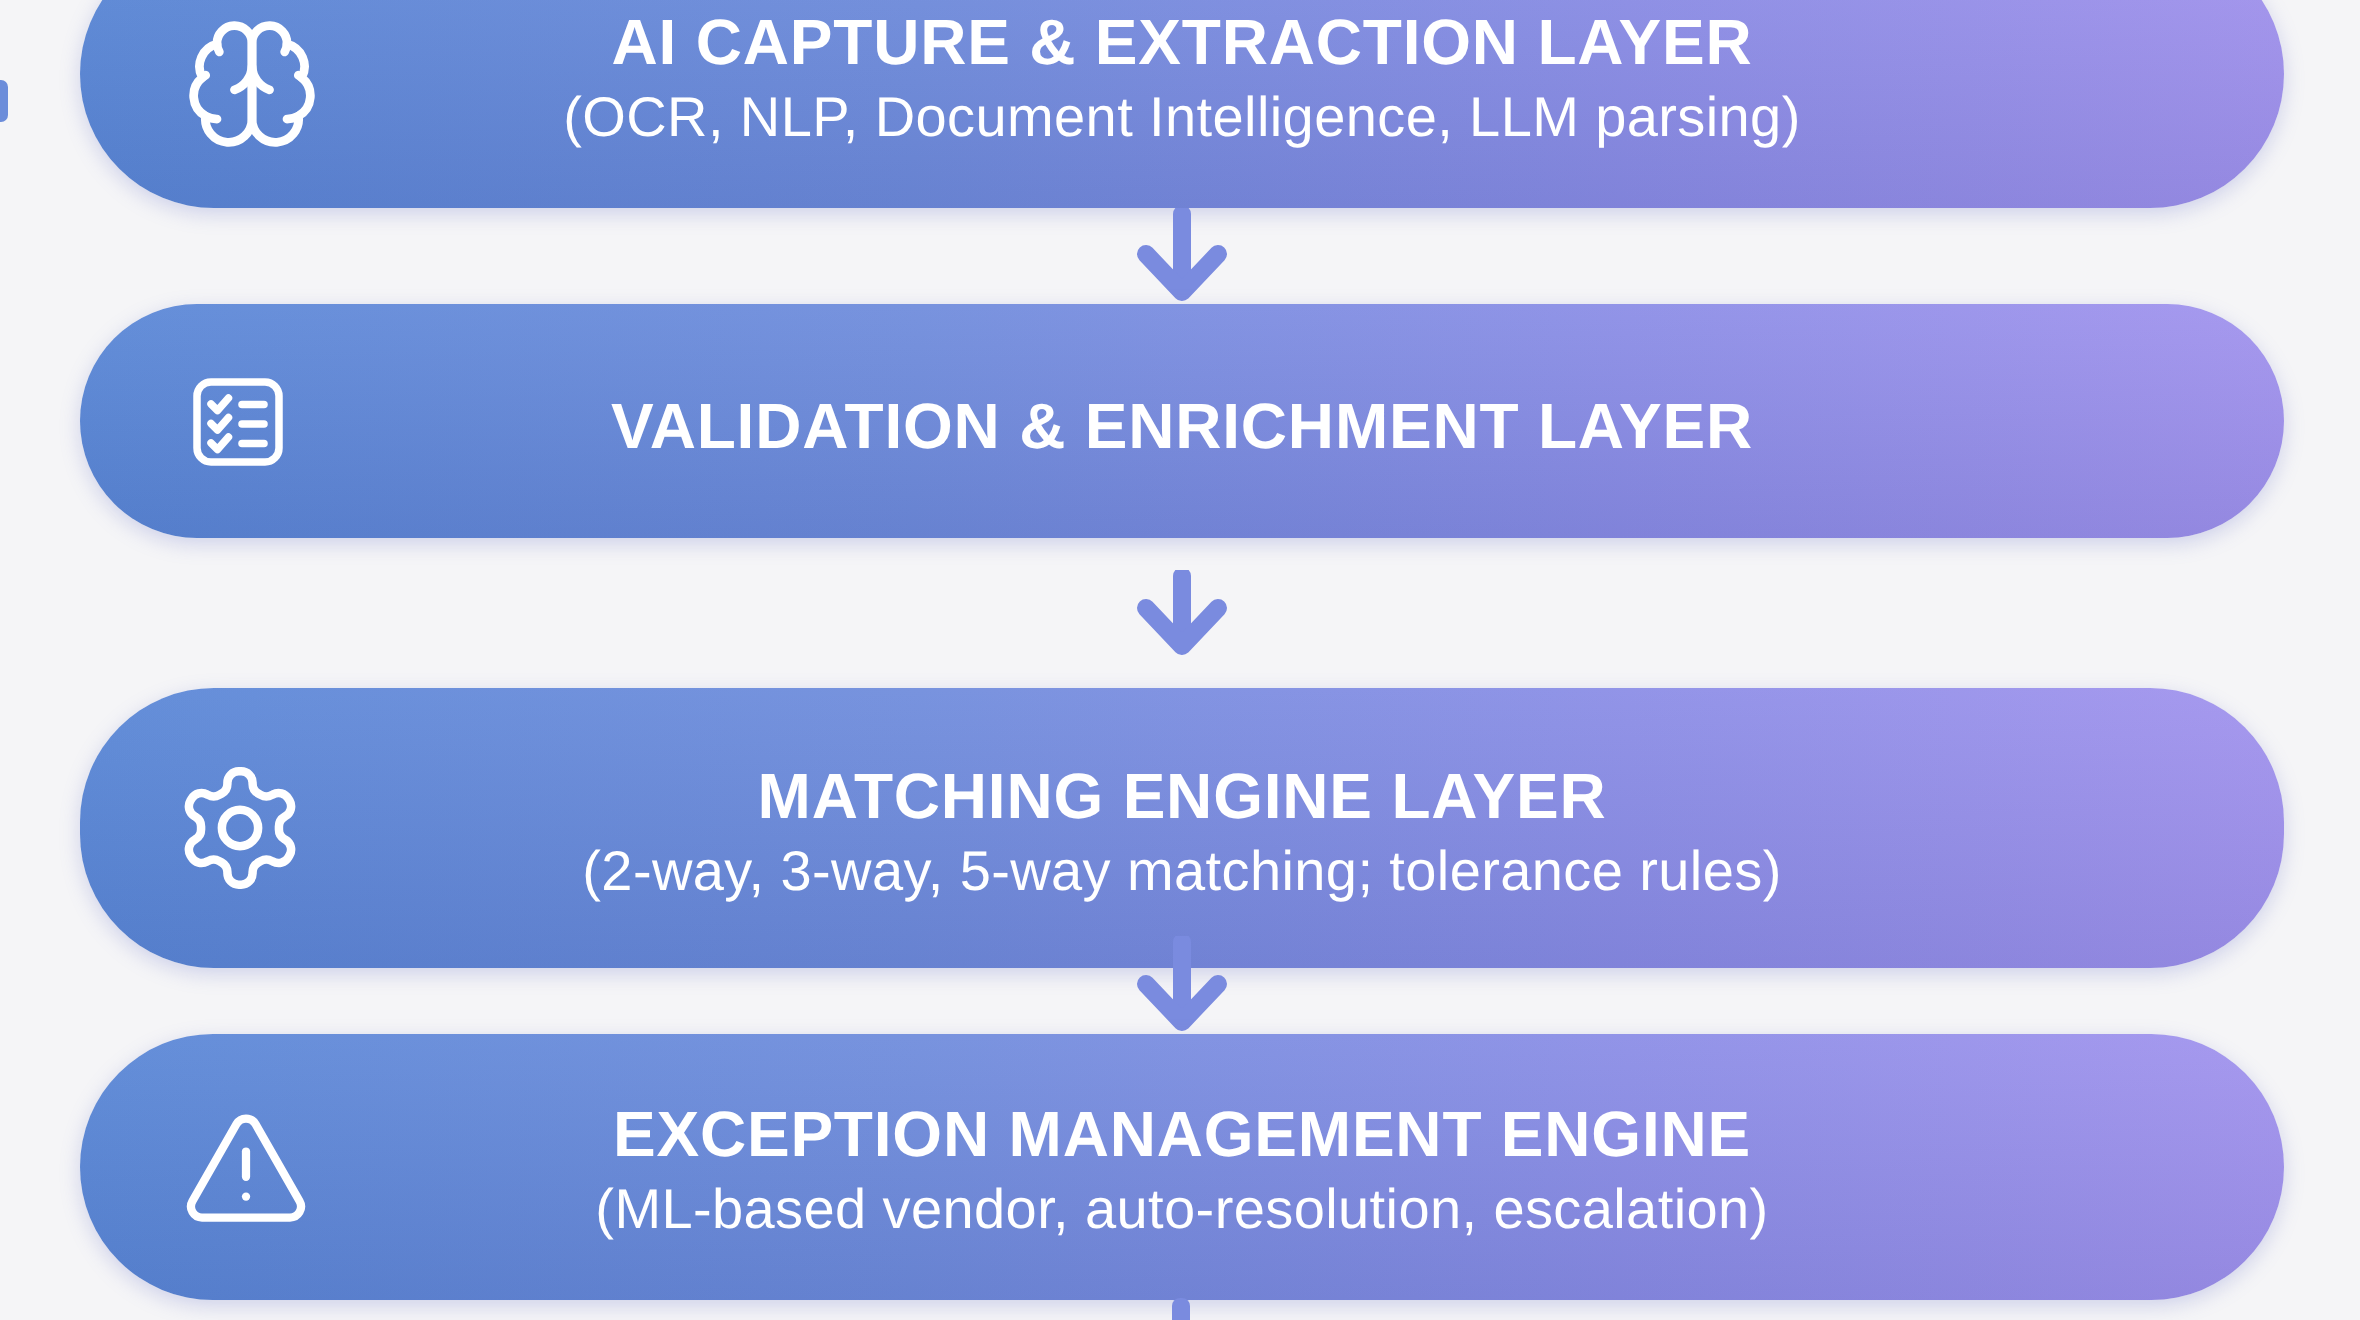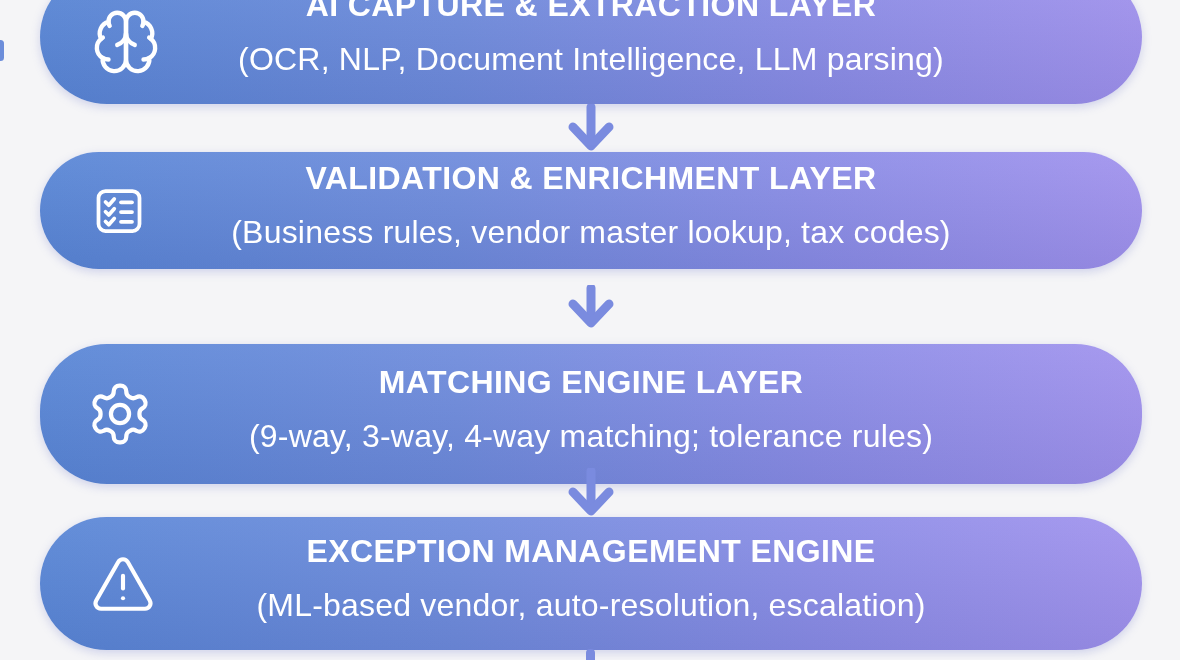--- a/index.html
+++ b/index.html
@@ -47,22 +47,22 @@
     color:#ffffff;
   }
   .pill-title{
     margin:0;
     font-size:32px;
     font-weight:700;
     letter-spacing:0.4px;
     line-height:38px;
   }
   .pill-subtitle{
-    margin:16px;
-    font-size:32px;
+    margin:0;
+    font-size:28px;
     font-weight:400;
     letter-spacing:0.2px;
     line-height:38px;
   }
 
   
   .arrow{
     position:absolute;
     left:567px;
     width:48px;
@@ -131,41 +131,40 @@
         <polyline points="6.6,8.4 7.9,9.7 10.1,7.2"></polyline>
         <line x1="12.8" y1="8.5" x2="17.2" y2="8.5"></line>
         <polyline points="6.6,12.3 7.9,13.6 10.1,11.1"></polyline>
         <line x1="12.8" y1="12.4" x2="17.2" y2="12.4"></line>
         <polyline points="6.6,16.2 7.9,17.5 10.1,15"></polyline>
         <line x1="12.8" y1="16.3" x2="17.2" y2="16.3"></line>
       </svg>
     </span>
     <div class="pill-text">
       <h2 class="pill-title">VALIDATION &amp; ENRICHMENT LAYER</h2>
-      <p class="pill-subtitle">(Business rules, vendor master lookup, tax codes)</p>
     </div>
   </section>
 
   <div class="arrow a2">
     <svg width="46" height="43" viewBox="0 0 46 43" fill="none" stroke="#7a8bdf" stroke-width="9" stroke-linecap="round" stroke-linejoin="round">
       <line x1="23" y1="3" x2="23" y2="30"></line>
       <polyline points="5,19 23,38 41,19"></polyline>
     </svg>
   </div>
 
   <section class="pill p3">
     <span class="icon-box">
       <svg width="68" height="68" viewBox="0 0 24 24" fill="none" stroke="#ffffff" stroke-width="1.5" stroke-linecap="round" stroke-linejoin="round">
         <path d="M12.22 2h-.44a2 2 0 0 0-2 2v.18a2 2 0 0 1-1 1.73l-.43.25a2 2 0 0 1-2 0l-.15-.08a2 2 0 0 0-2.73.73l-.22.38a2 2 0 0 0 .73 2.73l.15.1a2 2 0 0 1 1 1.72v.51a2 2 0 0 1-1 1.74l-.15.09a2 2 0 0 0-.73 2.73l.22.38a2 2 0 0 0 2.73.73l.15-.08a2 2 0 0 1 2 0l.43.25a2 2 0 0 1 1 1.73V20a2 2 0 0 0 2 2h.44a2 2 0 0 0 2-2v-.18a2 2 0 0 1 1-1.73l.43-.25a2 2 0 0 1 2 0l.15.08a2 2 0 0 0 2.73-.73l.22-.39a2 2 0 0 0-.73-2.73l-.15-.08a2 2 0 0 1-1-1.74v-.5a2 2 0 0 1 1-1.74l.15-.09a2 2 0 0 0 .73-2.73l-.22-.38a2 2 0 0 0-2.73-.73l-.15.08a2 2 0 0 1-2 0l-.43-.25a2 2 0 0 1-1-1.73V4a2 2 0 0 0-2-2z"></path>
         <circle cx="12" cy="12" r="3.2"></circle>
       </svg>
     </span>
     <div class="pill-text">
       <h2 class="pill-title">MATCHING ENGINE LAYER</h2>
-      <p class="pill-subtitle">(9-way, 3-way, 4-way matching; tolerance rules)</p>
+      <p class="pill-subtitle">(2-way, 3-way, 5-way matching; tolerance rules)</p>
     </div>
   </section>
 
   <div class="arrow a3">
     <svg width="46" height="48" viewBox="0 0 46 48" fill="none" stroke="#7a8bdf" stroke-width="9" stroke-linecap="round" stroke-linejoin="round">
       <line x1="23" y1="3" x2="23" y2="35"></line>
       <polyline points="5,24 23,43 41,24"></polyline>
     </svg>
   </div>
 

